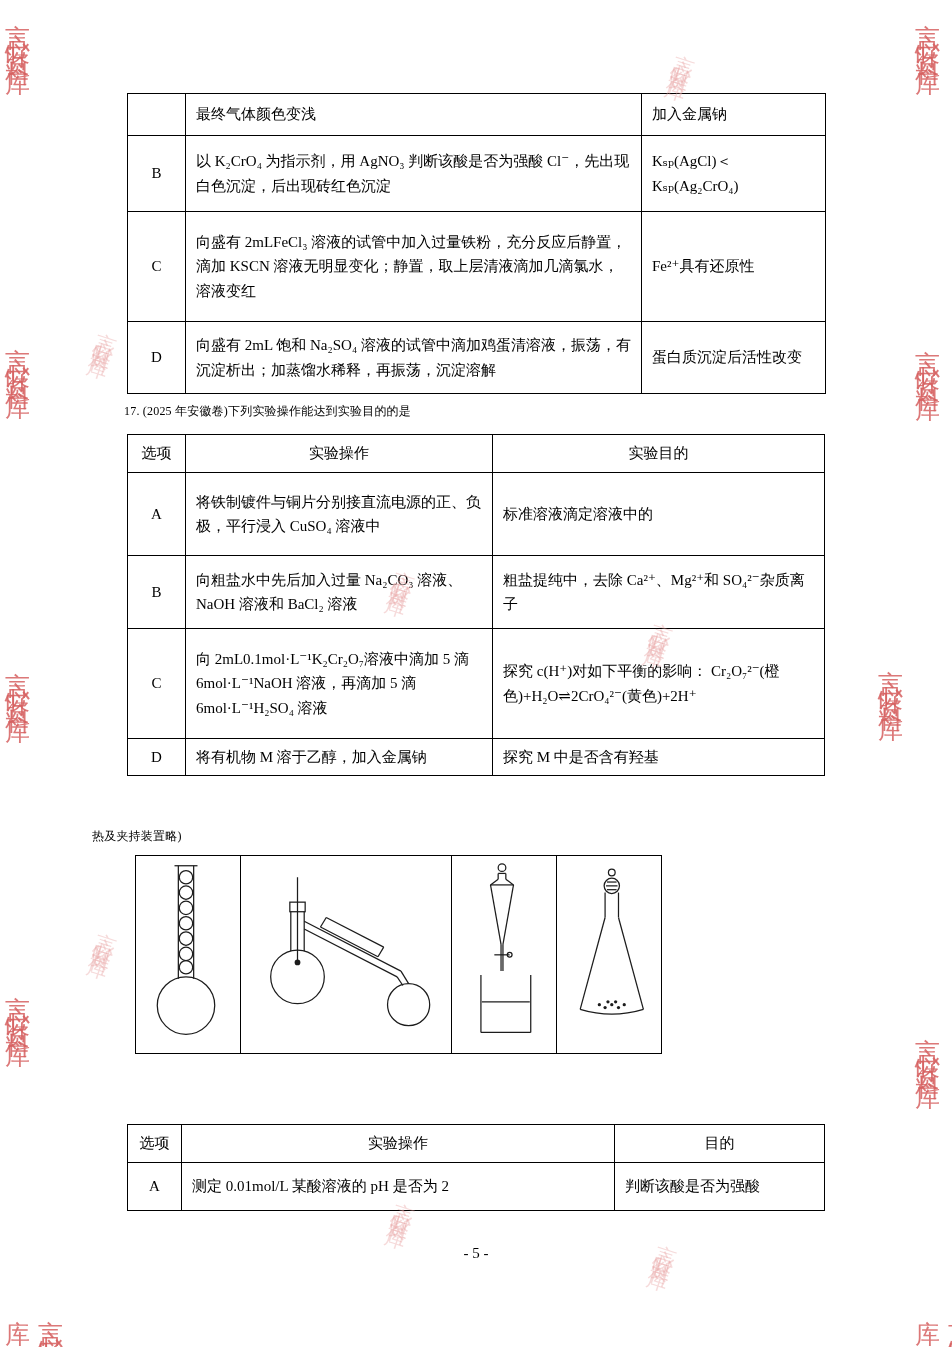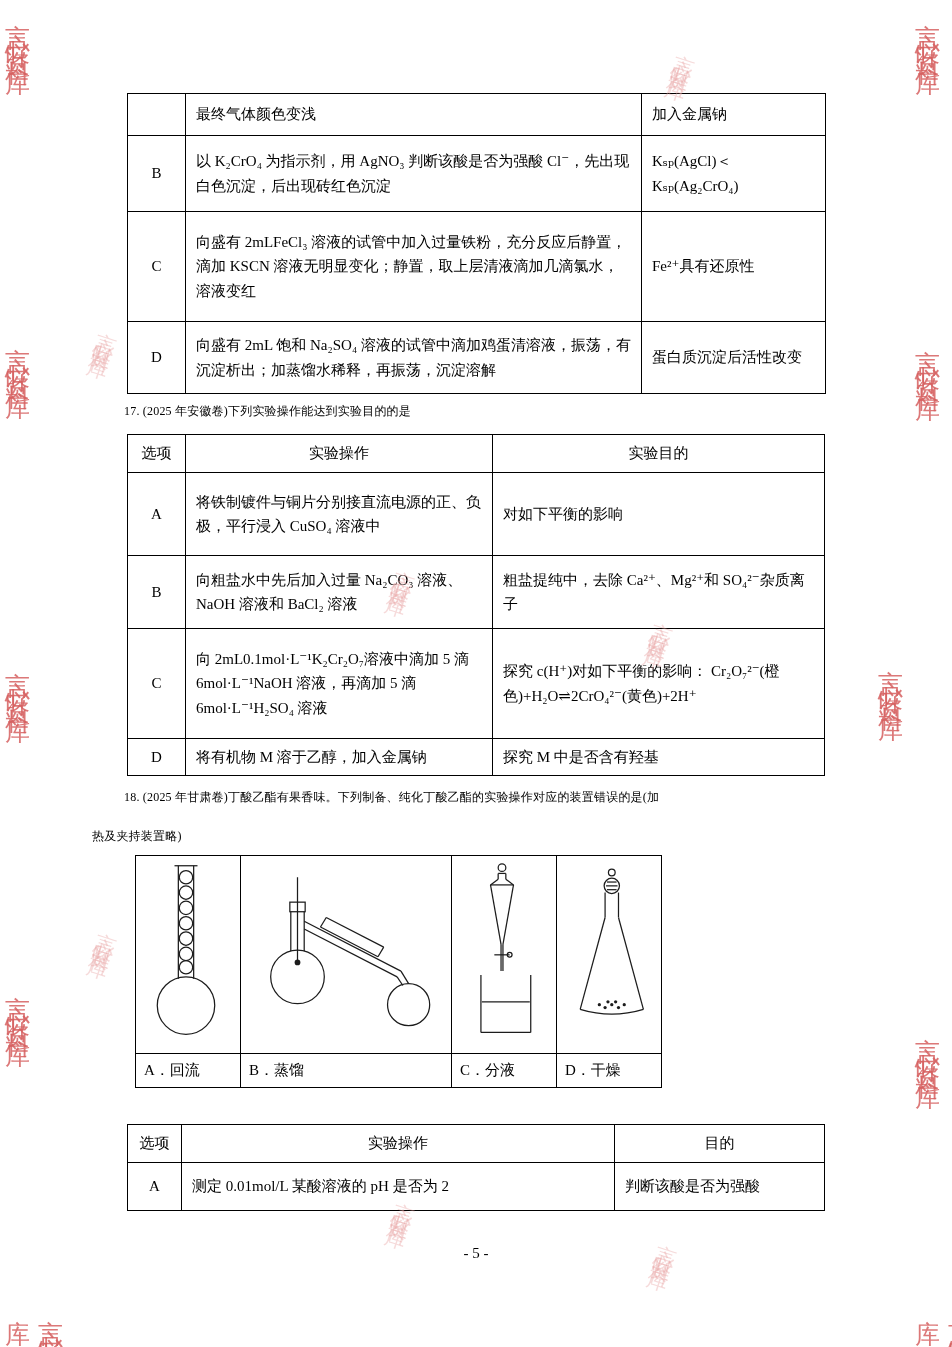--- a/index.html
+++ b/index.html
@@ -80,41 +80,40 @@
       </colgroup>
     <tbody>
       <tr style="height:38px">
         <td class="hdr">选项</td>
         <td class="hdr">实验操作</td>
         <td class="hdr">实验目的</td>
       </tr>
       <tr style="height:83px">
         <td class="opt">A</td>
         <td>将铁制镀件与铜片分别接直流电源的正、负极，平行浸入 CuSO₄ 溶液中</td>
-        <td>对如下平衡的影响</td>
+        <td>标准溶液滴定溶液中的</td>
       </tr>
       <tr style="height:73px">
         <td class="opt">B</td>
         <td>向粗盐水中先后加入过量 Na₂CO₃ 溶液、NaOH 溶液和 BaCl₂ 溶液</td>
         <td>粗盐提纯中，去除 Ca²⁺、Mg²⁺和 SO₄²⁻杂质离子</td>
       </tr>
       <tr style="height:110px">
         <td class="opt">C</td>
         <td>向 2mL0.1mol·L⁻¹K₂Cr₂O₇溶液中滴加 5 滴 6mol·L⁻¹NaOH 溶液，再滴加 5 滴 6mol·L⁻¹H₂SO₄ 溶液</td>
         <td>探究 c(H⁺)对如下平衡的影响： Cr₂O₇²⁻(橙色)+H₂O⇌2CrO₄²⁻(黄色)+2H⁺</td>
       </tr>
       <tr style="height:37px">
         <td class="opt">D</td>
         <td>将有机物 M 溶于乙醇，加入金属钠</td>
         <td>探究 M 中是否含有羟基</td>
       </tr>
     </tbody>
   </table>
 
-  <div class="abs stem" style="top:789px;left:124px">18. (2025 年甘肃卷)丁酸乙酯有果香味。下列制备、纯化丁酸乙酯的实验操作对应的装置错误的是(加</div>
   <div class="abs stem" style="top:828px;left:92px">热及夹持装置略)</div>
 
   <table class="q abs" style="top:855px;left:135px;width:526px">
     <colgroup>
         <col style="width:105px">
         <col style="width:211px">
         <col style="width:105px">
         <col style="width:105px">
       </colgroup>
     <tbody>
@@ -189,26 +188,20 @@
             <circle class="fill" cx="42" cy="151" r="1.7"></circle>
               <circle class="fill" cx="48" cy="154" r="1.7"></circle>
             <circle class="fill" cx="55" cy="151" r="1.7"></circle>
               <circle class="fill" cx="62" cy="154" r="1.7"></circle>
             <circle class="fill" cx="68" cy="151" r="1.7"></circle>
               <circle class="fill" cx="51" cy="148" r="1.7"></circle>
             <circle class="fill" cx="59" cy="148" r="1.7"></circle>
           </svg>
         </td>
       </tr>
-      <tr style="height:33px">
-        <td class="figlabel">A．回流</td>
-        <td class="figlabel">B．蒸馏</td>
-        <td class="figlabel">C．分液</td>
-        <td class="figlabel">D．干燥</td>
-      </tr>
     </tbody>
   </table>
 
 
   <table class="q abs" style="top:1124px;left:127px;width:697px">
     <colgroup>
         <col style="width:54px">
         <col style="width:433px">
         <col style="width:210px">
       </colgroup>

